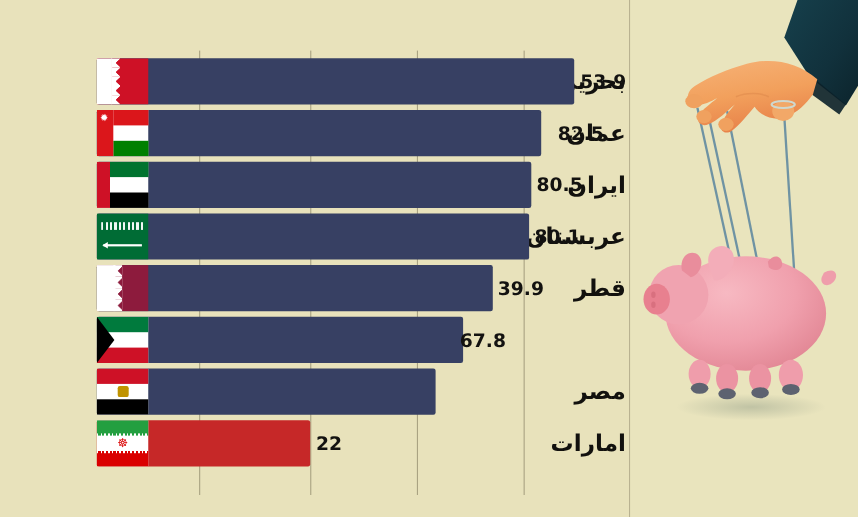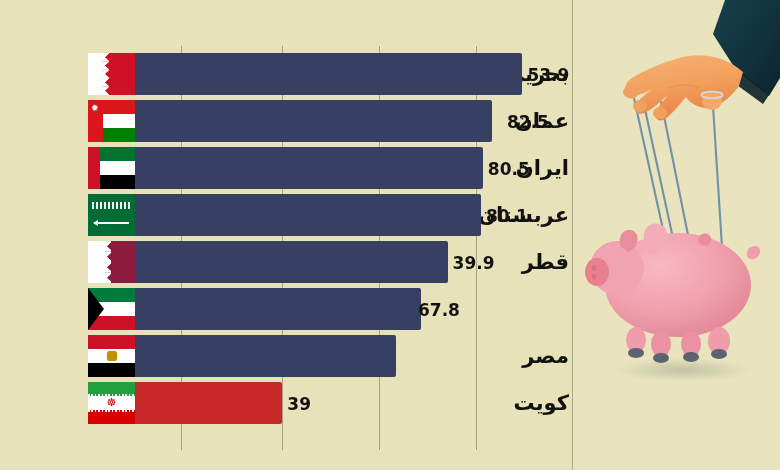--- a/index.html
+++ b/index.html
@@ -214,34 +214,34 @@
             <div class="flag">
               <div class="f-stripes fl-eg">
                 <div class="t"></div>
                 <div class="b"></div>
                 <div class="eagle"></div>
               </div>
             </div>
           </div>
         </div>
         <div class="row" style="top: 382px; width: 573px;">
-          <div class="row-label" style="width: 86px;">کویت</div>
+          <div class="row-label" style="width: 86px;">امارات</div>
           <div class="bar-wrap" style="width: 194.37px;">
             <div class="bar red" style="width: 194.37px; background: rgb(198, 40, 40);"></div>
             <div class="flag">
               <div class="f-stripes fl-ir">
                 <div class="t"></div>
                 <div class="b"></div>
                 <div class="kufic-t"></div>
                 <div class="kufic-b"></div>
                 <div class="emb">☸</div>
               </div>
             </div>
           </div>
-          <div class="value" style="left: 282.37px;">39</div>
+          <div class="value" style="left: 282.37px;">22</div>
         </div>
       </div>
   </div>
 
   <div id="divider"></div>
 
   <div id="art-panel">
     <svg id="art-svg" width="207" height="470" viewBox="0 0 207 470">
       <defs>
         <linearGradient id="gSleeve" x1="0" y1="0" x2="1" y2="1">

